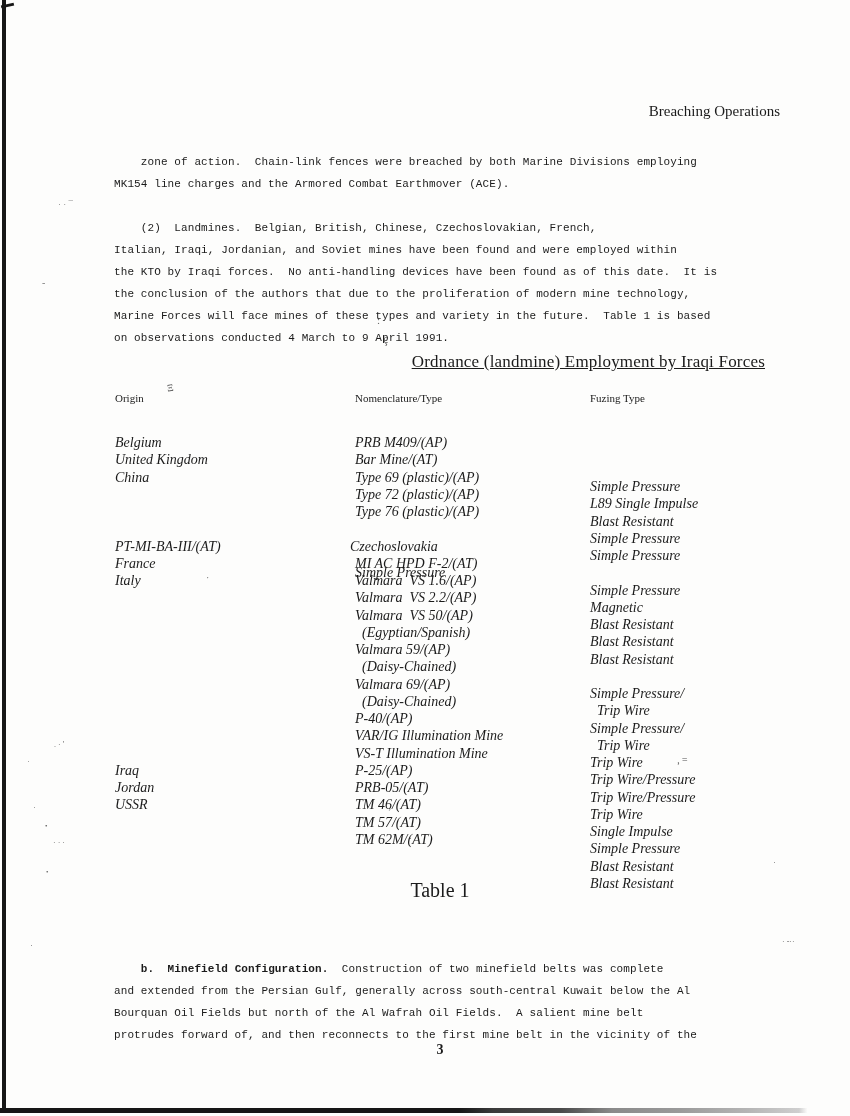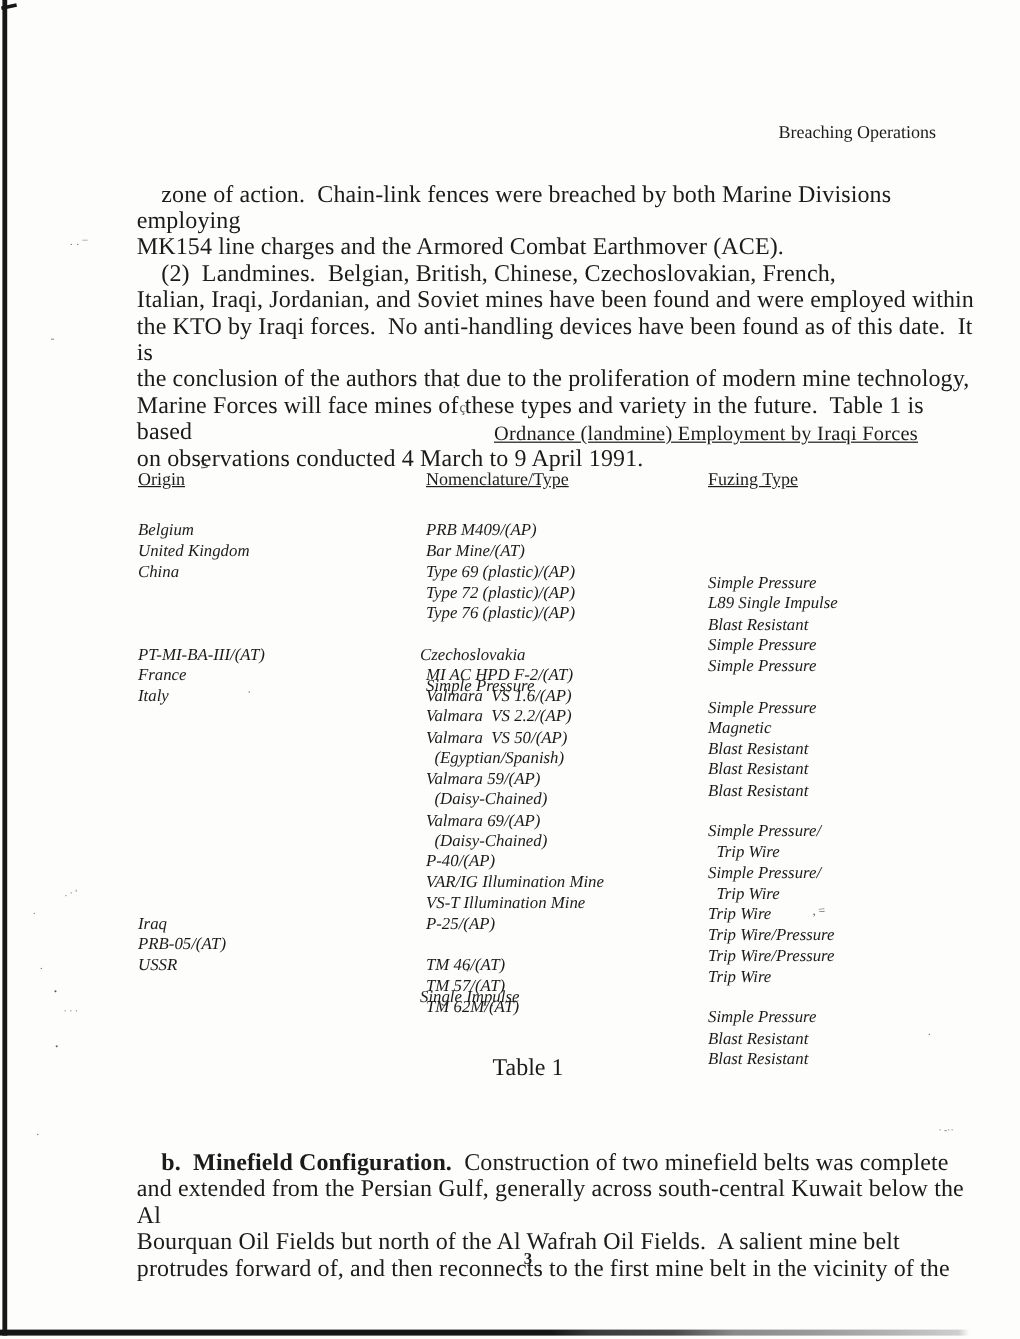--- a/index.html
+++ b/index.html
@@ -1,27 +1,27 @@
 <!DOCTYPE html>
 <html><head>
 <meta charset="utf-8">
 <style>
   html,body{margin:0;padding:0;background:#e8e8e8;}
   .page{position:relative;width:850px;height:1116px;background:#fdfdfc;overflow:hidden;
         font-family:"Liberation Serif", serif;color:#1b1b1b;}
   .abs{position:absolute;}
-  .para{white-space:pre-wrap;font-size:20px;line-height:22px;letter-spacing:0.1px;}
+  .para{white-space:pre-wrap;font-size:11px;line-height:22px;letter-spacing:0.1px;font-family:Liberation Mono, monospace;}
   .running-header{top:82px;left:480px;width:300px;text-align:right;font-size:15px;margin-top:21px;}
   .p1{top:129px;left:114px;width:700px;}
   .p2{top:195px;left:114px;width:700px;text-indent:101px;}
   .pb{top:936px;left:114px;width:700px;text-indent:44px;}
   .bold{font-weight:bold;}
   .tbl-title{top:352px;left:115px;width:650px;text-align:right;font-size:17px;
              text-decoration:underline;letter-spacing:0.2px;}
-  .col-hdr{top:392px;font-size:15px;text-decoration:underline;}
+  .col-hdr{top:392px;font-size:11px;}
   .hdr-origin{left:115px;}
   .hdr-nom{left:355px;}
   .hdr-fuz{left:590px;}
   .table-rows{top:434px;left:115px;width:660px;font-style:italic;}
   .trow{display:flex;height:17.25px;font-size:14px;line-height:17.25px;white-space:pre;}
   .tcell{display:block;}
   .tcell.origin{width:240px;}
   .tcell.nomenclature{width:235px;}
   .tcell.fuzing{flex:1;margin-top:44px;}
   .tbl-caption{top:879px;left:115px;width:650px;text-align:center;font-size:20px;}
@@ -99,21 +99,21 @@
       <div class="trow"><span class="tcell origin"></span><span class="tcell nomenclature">Valmara  VS 50/(AP)</span><span class="tcell fuzing">Blast Resistant</span></div>
       <div class="trow"><span class="tcell origin"></span><span class="tcell nomenclature">  (Egyptian/Spanish)</span><span class="tcell fuzing"></span></div>
       <div class="trow"><span class="tcell origin"></span><span class="tcell nomenclature">Valmara 59/(AP)</span><span class="tcell fuzing">Simple Pressure/</span></div>
       <div class="trow"><span class="tcell origin"></span><span class="tcell nomenclature">  (Daisy-Chained)</span><span class="tcell fuzing">  Trip Wire</span></div>
       <div class="trow"><span class="tcell origin"></span><span class="tcell nomenclature">Valmara 69/(AP)</span><span class="tcell fuzing">Simple Pressure/</span></div>
       <div class="trow"><span class="tcell origin"></span><span class="tcell nomenclature">  (Daisy-Chained)</span><span class="tcell fuzing">  Trip Wire</span></div>
       <div class="trow"><span class="tcell origin"></span><span class="tcell nomenclature">P-40/(AP)</span><span class="tcell fuzing">Trip Wire</span></div>
       <div class="trow"><span class="tcell origin"></span><span class="tcell nomenclature">VAR/IG Illumination Mine</span><span class="tcell fuzing">Trip Wire/Pressure</span></div>
       <div class="trow"><span class="tcell origin"></span><span class="tcell nomenclature">VS-T Illumination Mine</span><span class="tcell fuzing">Trip Wire/Pressure</span></div>
       <div class="trow"><span class="tcell origin">Iraq</span><span class="tcell nomenclature">P-25/(AP)</span><span class="tcell fuzing">Trip Wire</span></div>
-      <div class="trow"><span class="tcell nomenclature">PRB-05/(AT)</span><span class="tcell fuzing">Single Impulse</span></div>
+      <div class="trow"><span class="tcell origin">Jordan</span><span class="tcell nomenclature">PRB-05/(AT)</span><span class="tcell fuzing">Single Impulse</span></div>
       <div class="trow"><span class="tcell origin">USSR</span><span class="tcell nomenclature">TM 46/(AT)</span><span class="tcell fuzing">Simple Pressure</span></div>
       <div class="trow"><span class="tcell origin"></span><span class="tcell nomenclature">TM 57/(AT)</span><span class="tcell fuzing">Blast Resistant</span></div>
       <div class="trow"><span class="tcell origin"></span><span class="tcell nomenclature">TM 62M/(AT)</span><span class="tcell fuzing">Blast Resistant</span></div>
     </div>
 
   <div class="abs tbl-caption">Table 1</div>
 
   <div class="abs para pb">
     <span class="bold">b.  Minefield Configuration.</span><span>  Construction of two minefield belts was complete
 and extended from the Persian Gulf, generally across south-central Kuwait below the Al

